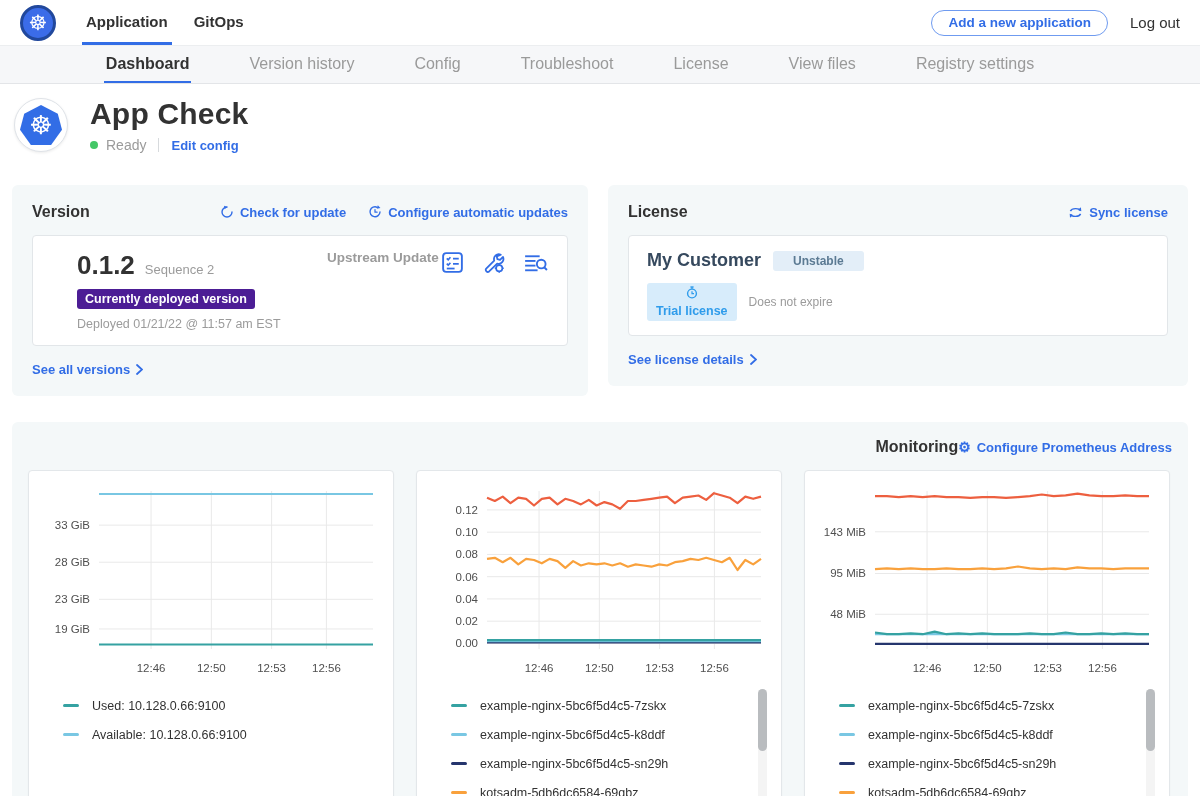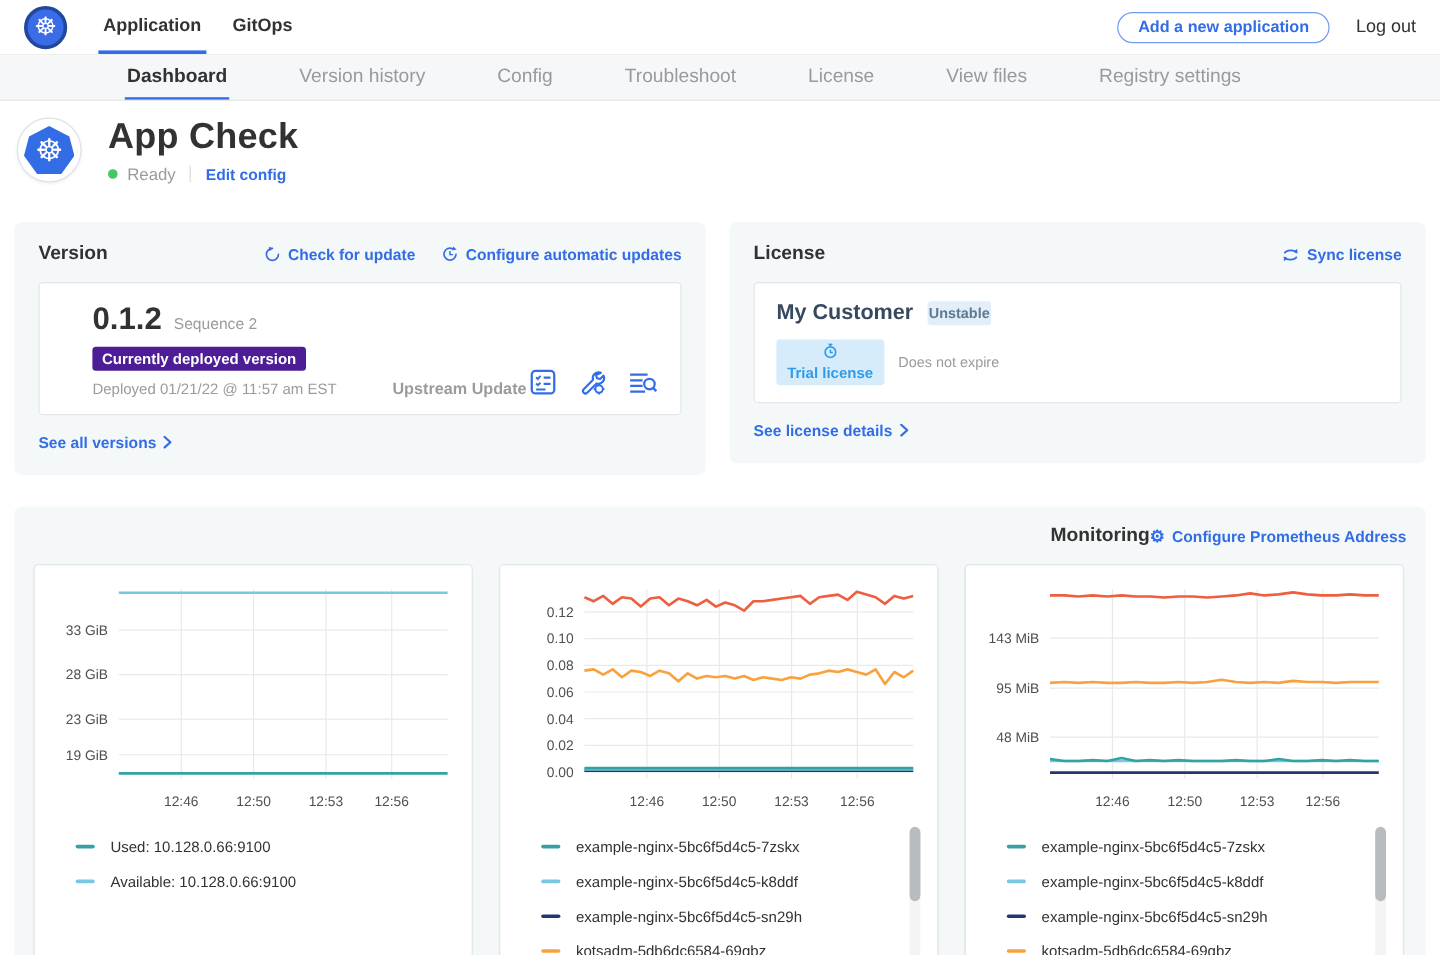--- a/index.html
+++ b/index.html
@@ -33,35 +33,35 @@
   
   .cards-row { display:flex; gap:20px; padding:16px 12px 0 12px; align-items:flex-start; }
   .card { background:#f4f8f9; border-radius:6px; padding:18px 20px; }
   .version-card { width:576px; }
   .license-card { flex:1; }
   .card-head { display:flex; align-items:center; justify-content:space-between; margin-bottom:14px; }
   .card-title { font-size:16px; font-weight:700; }
   .card-actions { display:flex; gap:22px; }
   .inner { background:#fff; border:1px solid #e2e6e9; border-radius:4px; padding:14px 18px; }
 
-  .version-inner { display:flex; align-items:flex-end;padding-left:44px; }
+  .version-inner { display:flex; align-items:flex-start;padding-left:44px; }
   .v-left { width:250px; }
   .v-num-row { display:flex; align-items:baseline; gap:10px; }
   .v-num { font-size:26px; font-weight:700; }
   .v-seq { font-size:13px; color:#9b9b9b; }
   .badge-green { display:inline-block; margin-top:8px; background:#4c1d95; color:#fff; font-size:12.5px; font-weight:700; padding:3px 8px; border-radius:3px; }
   .v-deployed { margin-top:8px; font-size:12.5px; color:#9b9b9b; }
   .v-source { flex:1; font-size:13.5px; font-weight:700; color:#9b9b9b; }
   .v-icons { display:flex; gap:16px; }
   .v-icons svg { cursor:pointer; }
   .card-foot { margin-top:14px; }
 
   .lic-name-row { display:flex; align-items:center; gap:12px; }
   .lic-name { font-size:18px; font-weight:700; color:#36495e; }
-  .badge-channel { background:#e3eef8; color:#5b7a93; font-size:12px; font-weight:600; padding:3px 1px; border-radius:3px; }
+  .badge-channel { background:#e3eef8; color:#5b7a93; font-size:12px; font-weight:600; padding:3px 20px; border-radius:3px; }
   .lic-row2 { display:flex; align-items:center; gap:12px; margin-top:12px; }
   .badge-trial { display:inline-flex; align-items:center; gap:5px; background:#d7ecfb; color:#2f9ceb; font-size:12.5px; font-weight:700; padding:3px 9px; border-radius:3px;flex-direction:column; }
   .lic-exp { font-size:12px; color:#9b9b9b; }
 
   
   .monitoring { margin:26px 12px 14px 12px; padding:16px 16px 18px 16px; }
   .charts-row { display:flex; gap:22px; margin-top:14px; }
   .chart-card { width:366px; background:#fff; border:1px solid #e3e7ea; border-radius:4px; padding:12px 12px 14px 12px; display:flex; flex-direction:column; box-shadow:0 1px 2px rgba(0,0,0,.04); }
   .chart-card svg text { font-family:"Liberation Sans", sans-serif; }
   .legend-wrap { position:relative; margin-top:6px; height:124px; padding:4px 18px 0 22px; }

